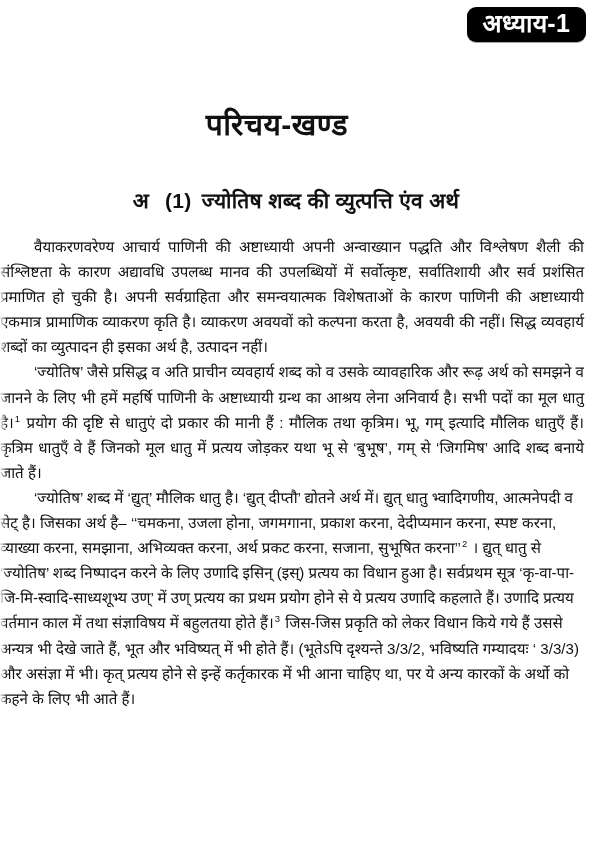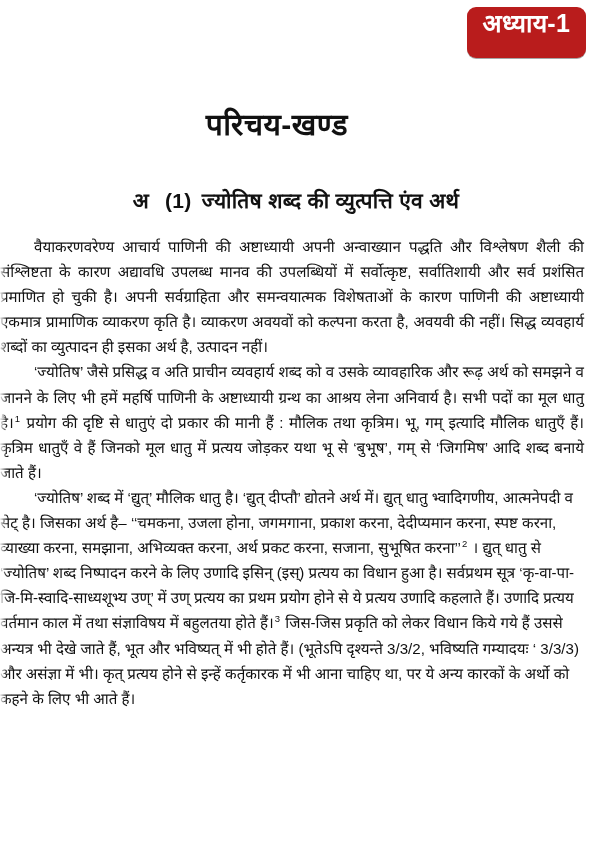--- a/index.html
+++ b/index.html
@@ -26,24 +26,24 @@
     background: #ffffff;
   }
 
   
   .chapter-badge-wrap {
     position: absolute;
     right: 14px;
     top: 7px;
   }
   .chapter-badge {
-    background: #b91c1c;
+    background: #000000;
     color: #ffffff;
     border-radius: 9px;
-    padding: 2px 16px 21px 16px;
+    padding: 2px 16px 5px 16px;
     font-family: "Liberation Sans", "DejaVu Sans", sans-serif;
     font-size: 25px;
     font-weight: 700;
     line-height: 1.12;
     letter-spacing: 0.2px;
     display: inline-block;
     box-shadow: 0 1px 0 rgba(0,0,0,0.35);
     white-space: nowrap;
   }
 

